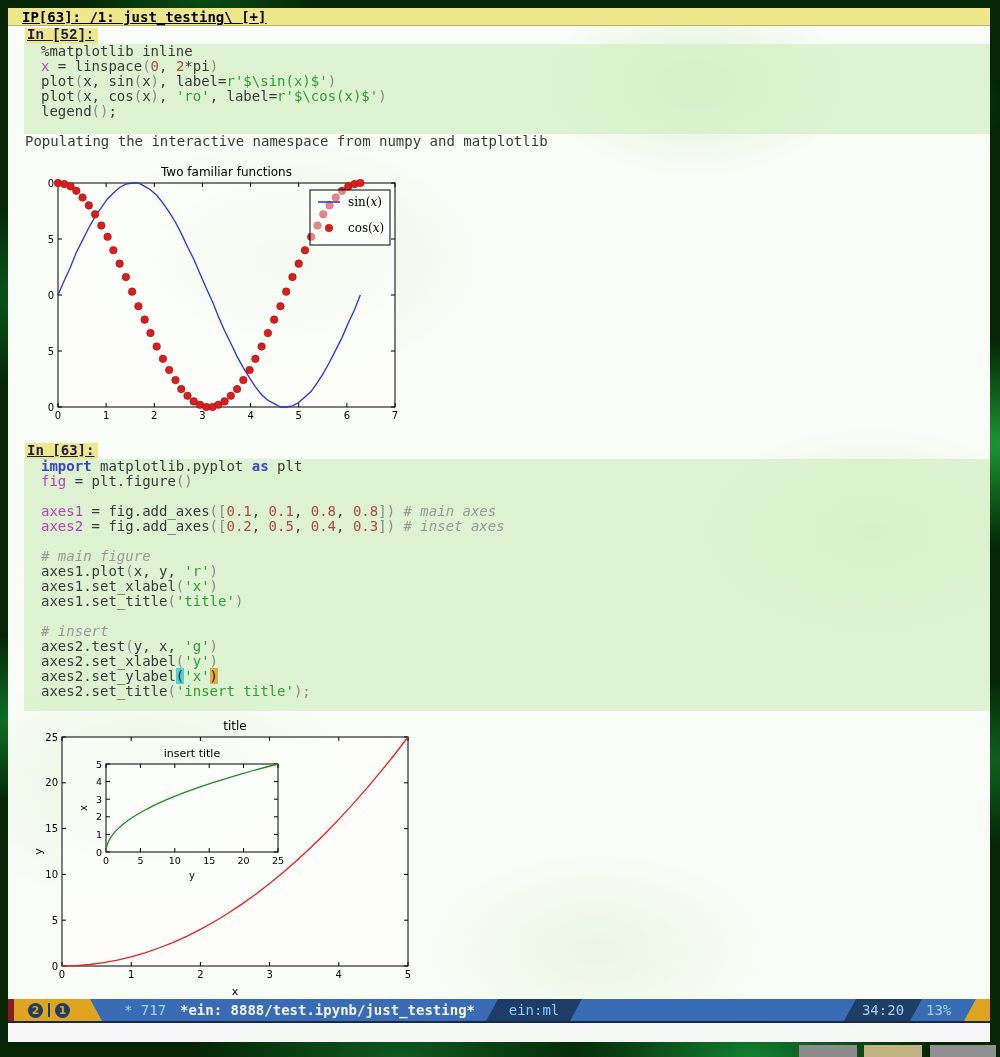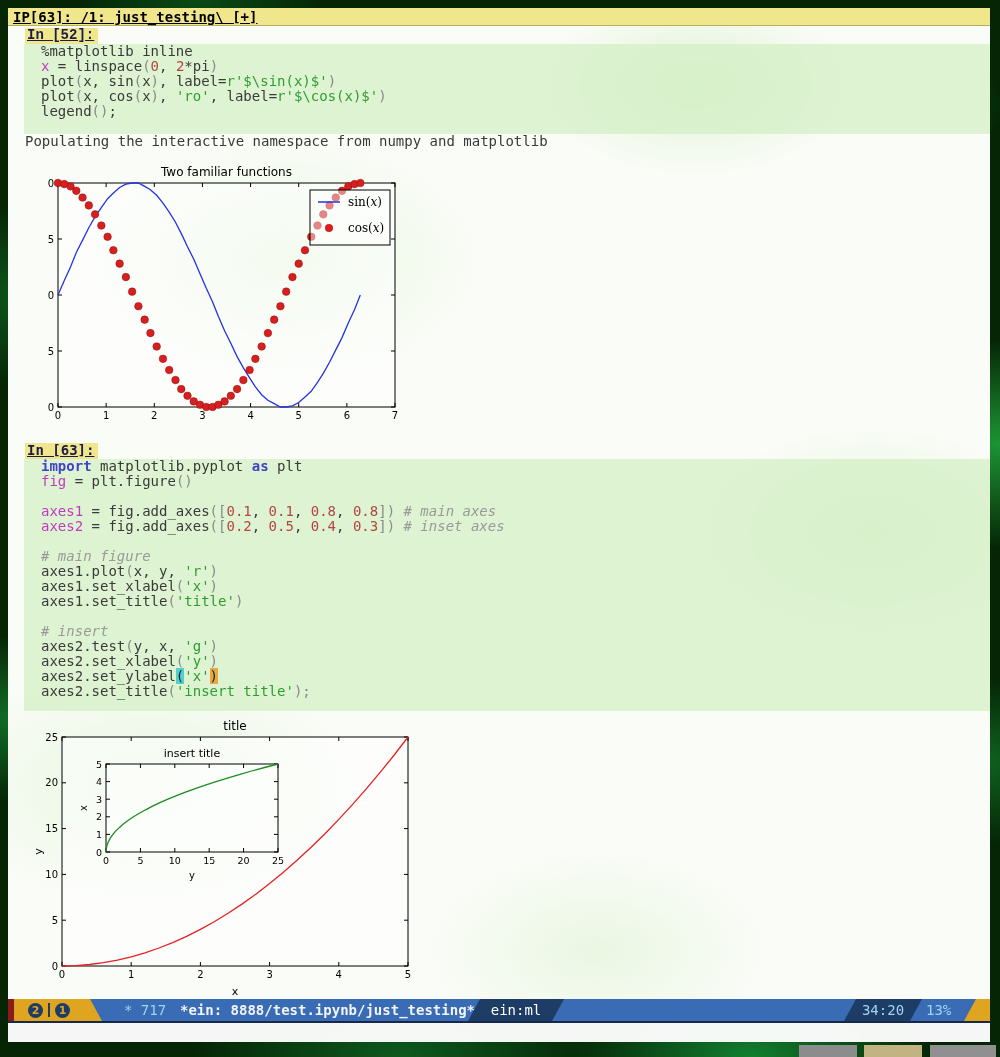--- a/index.html
+++ b/index.html
@@ -11,21 +11,21 @@
          radial-gradient(ellipse 260px 150px at 100% 42%, #1d9434 0%, rgba(10,70,20,0) 70%),
          radial-gradient(ellipse 200px 120px at 98% 72%, #0f6320 0%, rgba(8,50,15,0) 70%),
          radial-gradient(ellipse 240px 130px at 4% 28%, #0c5a1c 0%, rgba(6,40,12,0) 70%),
          radial-gradient(ellipse 200px 120px at 2% 68%, #117028 0%, rgba(6,40,12,0) 70%),
          radial-gradient(ellipse 300px 150px at 40% 100%, #0d5a1e 0%, rgba(5,35,10,0) 70%),
          radial-gradient(ellipse 260px 130px at 75% 100%, #128030 0%, rgba(5,35,10,0) 70%),
          radial-gradient(ellipse 180px 100px at 20% 0%, #0a4a16 0%, rgba(4,30,8,0) 70%);}
   .terminal{position:absolute;left:8px;top:8px;width:982px;height:1034px;}
   .titlebar{height:18px;background:#f0e68c;border-bottom:1px solid #b8b060;
             font:bold 14px/18px "DejaVu Sans Mono",monospace;color:#000;
-            padding-left:5px;box-sizing:border-box;white-space:pre;}
+            padding-left:14px;box-sizing:border-box;white-space:pre;}
   .titlebar span{text-decoration:underline;}
   .buffer{position:relative;height:973px;overflow:hidden;
           background-color:#fafcf7;
           background-image:
             radial-gradient(ellipse 220px 130px at 70% 6%, rgba(176,228,156,0.38), rgba(176,228,156,0) 70%),
             radial-gradient(ellipse 280px 170px at 28% 24%, rgba(184,232,162,0.28), rgba(184,232,162,0) 70%),
             radial-gradient(ellipse 250px 150px at 88% 52%, rgba(180,230,158,0.32), rgba(180,230,158,0) 70%),
             radial-gradient(ellipse 300px 170px at 14% 78%, rgba(178,228,156,0.26), rgba(178,228,156,0) 70%),
             radial-gradient(ellipse 240px 140px at 60% 95%, rgba(182,230,160,0.24), rgba(182,230,160,0) 70%);}
   .prompt{position:absolute;display:inline-block;background:#f0e68c;color:#1b1b4d;
@@ -53,22 +53,22 @@
   .sb-gold{left:6px;width:88px;background:#dfa520;
            clip-path:polygon(0 0,76px 0,88px 100%,0 100%);
            display:flex;align-items:center;justify-content:flex-start;padding-left:14px;box-sizing:border-box;gap:5px;}
   .badge{width:15px;height:15px;border-radius:50%;background:#1d3c66;color:#dfa520;
          font:bold 11px/15px "DejaVu Sans",sans-serif;text-align:center;}
   .badge-div{width:2px;height:14px;background:#1d3c66;}
   .sb-text{position:absolute;top:0;line-height:22px;white-space:pre;}
   .sb-lightblue{color:#9fd4f2;}
   .sb-white{color:#f2f4f7;font-weight:bold;}
   .sb-navy{background:#1d3c66;}
-  .sb-einml{left:460px;width:96px;clip-path:polygon(12px 0,96px 0,84px 100%,0 100%);
-            color:#ffffff;text-align:center;line-height:22px;}
+  .sb-einml{left:478px;width:96px;clip-path:polygon(12px 0,96px 0,84px 100%,0 100%);
+            color:#7dd3fc;text-align:center;line-height:22px;}
   .sb-time{left:836px;width:78px;clip-path:polygon(12px 0,78px 0,66px 100%,0 100%);
            color:#9fd4f2;text-align:center;line-height:22px;}
   .sb-goldcap{right:0;width:26px;background:#dfa520;clip-path:polygon(12px 0,26px 0,26px 100%,0 100%);}
   .echo{height:19px;background:rgba(255,255,255,0.96);}
   .tbblock{position:absolute;height:12px;top:1045px;}
 </style>
 </head>
 <body>
 
 <div class="terminal">

